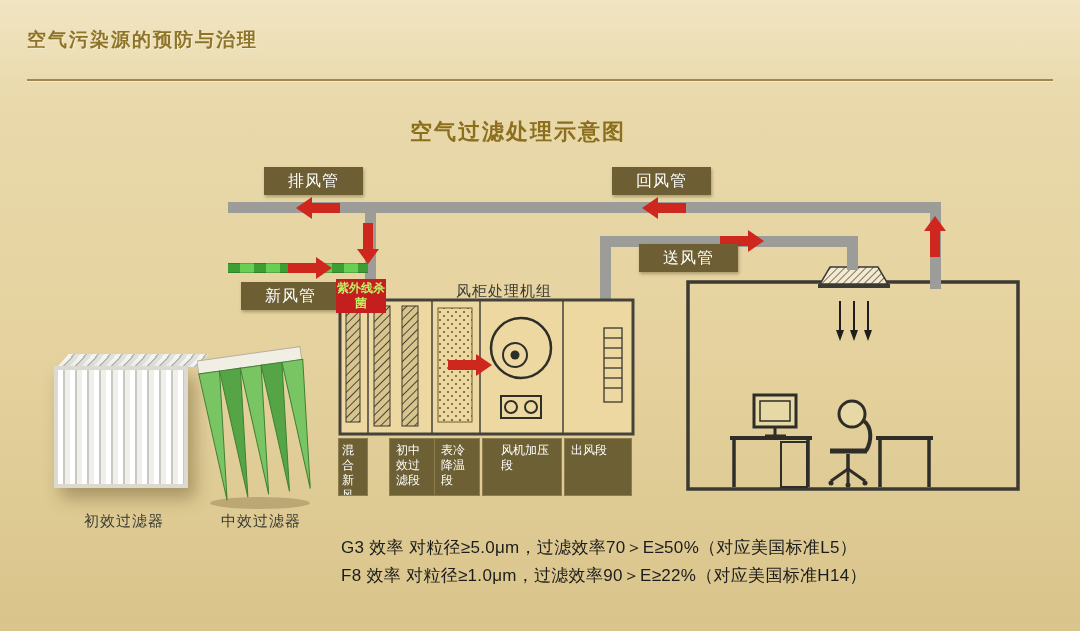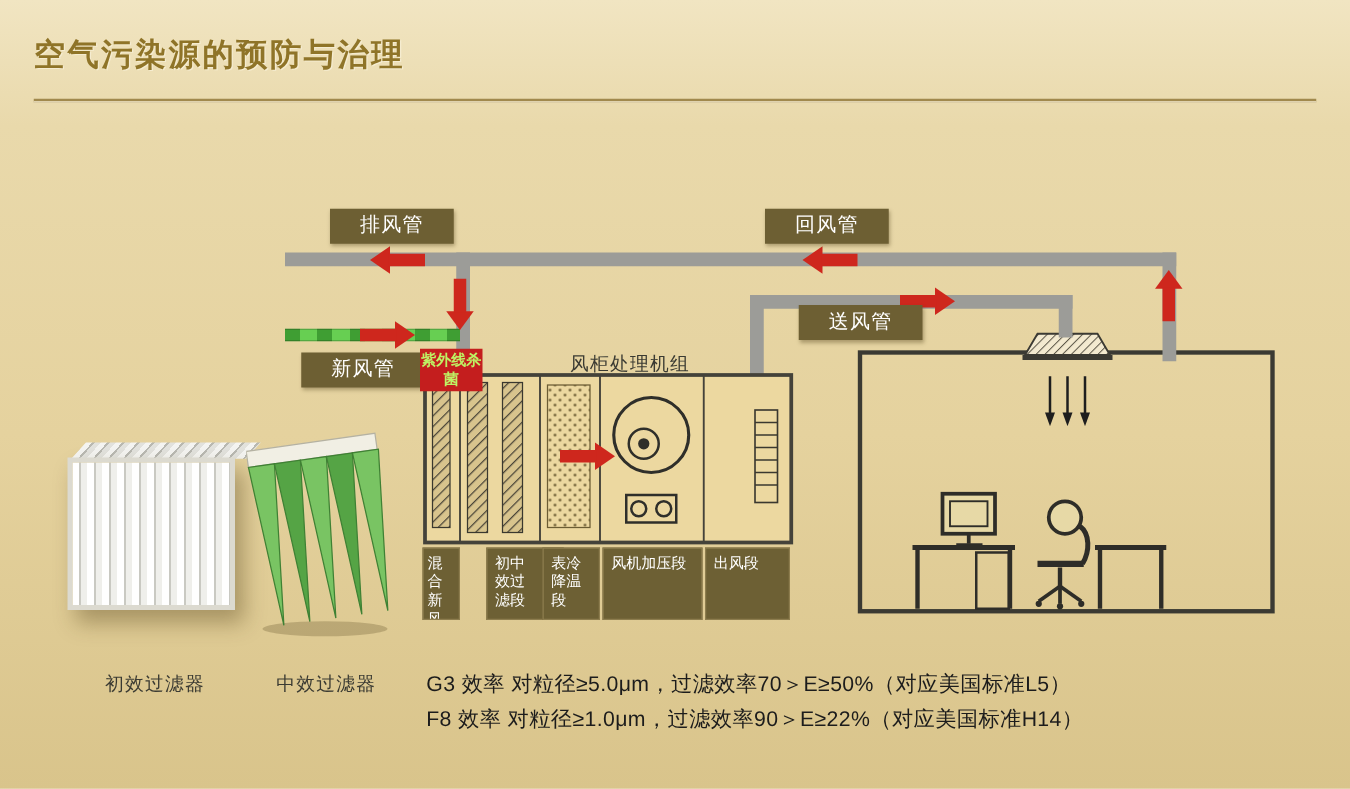--- a/index.html
+++ b/index.html
@@ -12,21 +12,21 @@
   *{margin:0;padding:0;box-sizing:border-box;}
   html,body{width:1080px;height:631px;}
   body{font-family:"Liberation Sans","DejaVu Sans",sans-serif;overflow:hidden;}
   .slide{
     position:relative;width:1080px;height:631px;overflow:hidden;
     background:linear-gradient(180deg,#f1e5c2 0%,#e9d9ab 16%,#e5d29e 55%,#d9c48b 100%);
   }
   
   .page-title{
     position:absolute;left:27px;top:27px;
-    font-size:25px;font-weight:bold;letter-spacing:2px;
+    font-size:19px;font-weight:bold;letter-spacing:2px;
     color:#8f7428;text-shadow:1px 1px 0 #f5ecd0;
   }
   .header-rule{
     position:absolute;left:27px;right:27px;top:79px;height:3px;
     background:#a1894d;border-bottom:1px solid #f3ead0;
   }
   .diagram-title{
     position:absolute;left:410px;top:117px;
     font-size:22px;font-weight:bold;letter-spacing:2px;color:#8c6f1d;
   }
@@ -81,31 +81,32 @@
     position:absolute;inset:0;
     background:repeating-linear-gradient(90deg,#ffffff 0 5px,#c9c9c2 5px 7px,#efefeb 7px 12px);
     border:4px solid #dcdad0;box-shadow:7px 10px 16px rgba(80,60,20,.38);
   }
   .panel-filter .top{
     position:absolute;left:3px;right:-9px;top:-12px;height:13px;
     background:repeating-linear-gradient(90deg,#f4f4f1 0 5px,#b9b9b2 5px 7px,#e2e2dd 7px 12px);
     transform:skewX(-42deg);transform-origin:bottom left;
   }
   .bag-svg{position:absolute;left:197px;top:345px;z-index:2;}
-  .filter-label{position:absolute;z-index:2;font-size:15px;color:#3a3a32;letter-spacing:1px;margin-top:26px;}
+  .filter-label{position:absolute;z-index:2;font-size:15px;color:#3a3a32;letter-spacing:1px;}
   
   .note{position:absolute;left:341px;z-index:2;font-size:17px;color:#1c1c1c;letter-spacing:.3px;}
 </style>
 </head>
 <body>
 
 <div class="slide">
 
   <h1 class="page-title">空气污染源的预防与治理</h1>
   <div class="header-rule"></div>
+  <div class="diagram-title">空气过滤处理示意图</div>
 
   <svg class="room-svg" width="345" height="244" viewBox="0 0 345 244">
     <defs>
       <pattern id="dhatch" width="5" height="5" patternUnits="userSpaceOnUse" patternTransform="rotate(45)">
         <rect width="5" height="5" fill="#f3ead0"></rect>
         <line x1="0" y1="0" x2="0" y2="5" stroke="#5a5546" stroke-width="1.6"></line>
       </pattern>
     </defs>
 
     <rect x="8" y="27" width="330" height="207" fill="none" stroke="#3b3a33" stroke-width="3.5"></rect>
@@ -215,21 +216,21 @@
   <div class="tag" style="left:612px;top:167px;">回风管</div>
   <div class="tag" style="left:241px;top:282px;">新风管</div>
   <div class="tag" style="left:639px;top:244px;">送风管</div>
 
   <div class="uv-tag">紫外线杀菌</div>
   <div class="ahu-caption">风柜处理机组</div>
 
   <div class="sec" style="left:338px;width:30px;padding:4px 2px 0 3px;">混合新风段</div>
   <div class="sec" style="left:370px;width:62px;padding:4px 20px 0 6px;margin-left:19px;">初中效过滤段</div>
   <div class="sec" style="left:434px;width:46px;padding:4px 14px 0 6px;">表冷降温段</div>
-  <div class="sec" style="left:482px;width:80px;padding:4px 6px 0 6px;">风机加压段</div>
+  <div class="sec" style="left:482px;width:80px;padding:4px 6px 0 18px;">风机加压段</div>
   <div class="sec" style="left:564px;width:68px;padding:4px 6px 0 6px;">出风段</div>
 
   <div class="panel-filter">
     <div class="top"></div>
     <div class="face"></div>
   </div>
 
   <svg class="bag-svg" width="126" height="168" viewBox="0 0 126 168">
     <ellipse cx="63" cy="158" rx="50" ry="6" fill="rgba(60,45,10,0.22)"></ellipse>
     <g transform="rotate(-8 63 84)">

